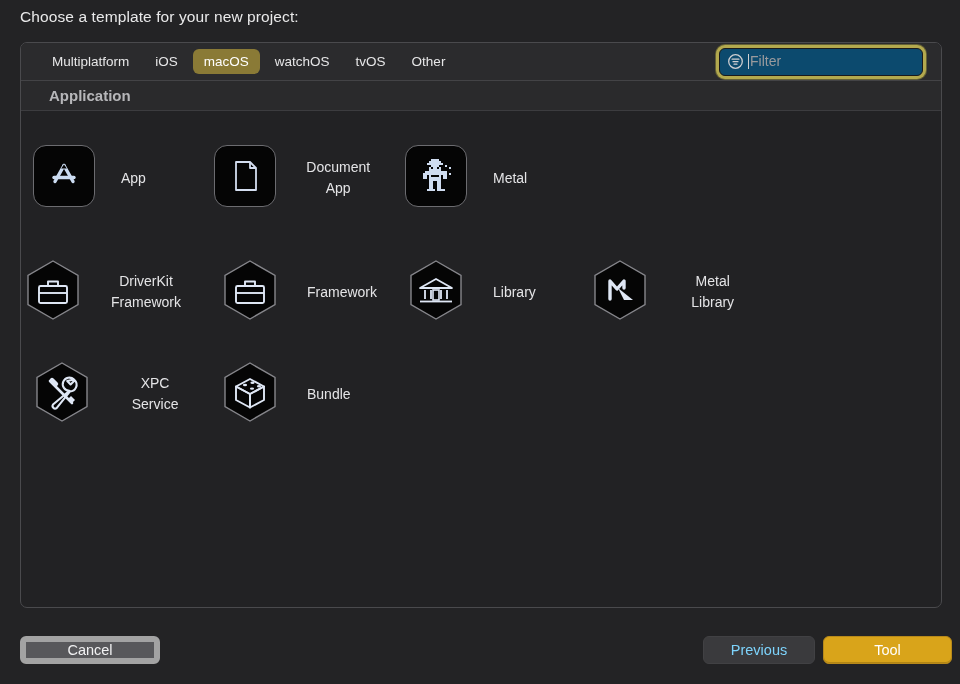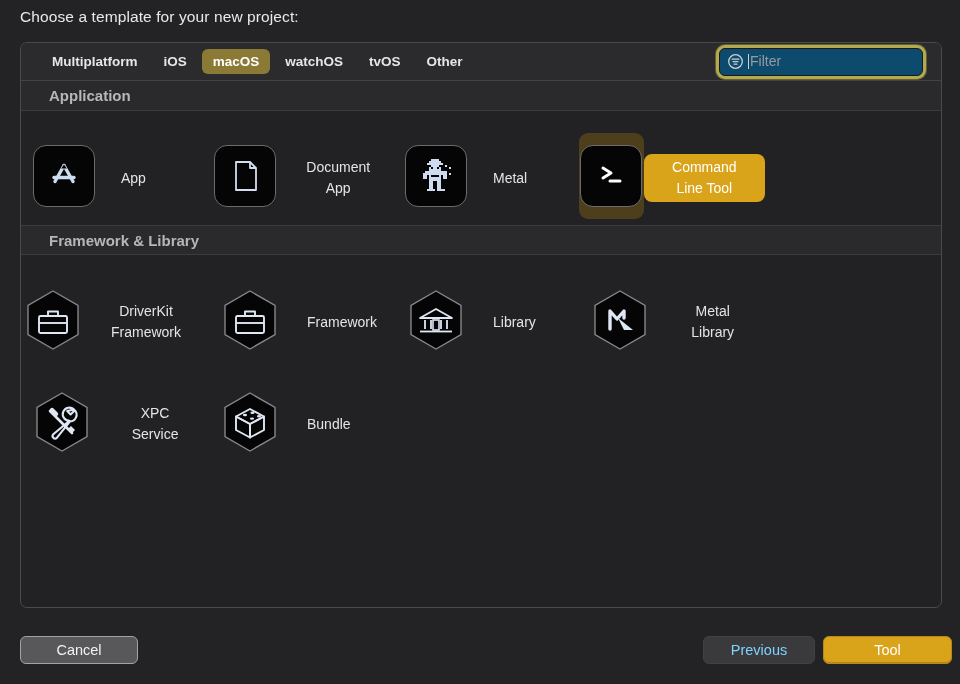--- a/index.html
+++ b/index.html
@@ -30,21 +30,21 @@
   }
 
   
   .tabbar {
     position: relative;
     height: 38px;
     background: #2b2b2d;
     border-bottom: 1px solid #434346;
     display: flex; align-items: center;
   }
-  .tabs { display: flex; align-items: center; padding-left: 20px; gap: 4px; font-weight: bold; }
+  .tabs { display: flex; align-items: center; padding-left: 20px; gap: 4px; }
   .tab {
     font-size: 13.5px; color: #e6e6e7;
     padding: 4px 11px; border-radius: 6px;
     line-height: 17px; white-space: nowrap; cursor: default;
   }
   .tab.selected { background: #8a7a36; color: #ffffff; }
 
   
   .filter-wrap {
     position: absolute; right: 18px; top: 50%;
@@ -119,23 +119,23 @@
   .hex-icon { width: 64px; height: 64px; display: block; }
 
   
   .btn {
     position: absolute;
     height: 28px; border-radius: 6px;
     display: flex; align-items: center; justify-content: center;
     font-size: 14.5px; cursor: default; user-select: none;
   }
   .btn-cancel {
-    left: 20px; top: 636px; width: 118px;
+    left: 20px; top: 636px; width: 140px;
     background: #58585b; color: #f2f2f3;
-    border: 1px solid #a3a3a3;
+    border: 6px solid #a3a3a3;
   }
   .btn-previous {
     left: 703px; top: 636px; width: 112px;
     background: #3a3a3d; color: #7dd3fc;
     border: 1px solid #414144;
   }
   .btn-next {
     left: 823px; top: 636px; width: 129px;
     background: #d9a41a; color: #ffffff;
     border: 1px solid #b8891a;
@@ -240,35 +240,23 @@
                   <rect x="11" y="6" width="1" height="1"></rect>
                 <rect x="8" y="10" width="4" height="1"></rect>
                 <rect x="9" y="14" width="2" height="2"></rect>
               </g>
             </svg>
           </div>
         </div>
         <div class="cell-label">Metal</div>
       </div>
 
-      <div class="cell selected">
-        <div class="cell-icon-box">
-          <div class="app-icon">
-            <svg width="38" height="38" viewBox="0 0 38 38">
-              <path d="M11 11 L19 16 L11 21" fill="none" stroke="#ffffff" stroke-width="3" stroke-linecap="round" stroke-linejoin="round"></path>
-              <line x1="18" y1="24" x2="28" y2="24" stroke="#ffffff" stroke-width="3" stroke-linecap="round"></line>
-            </svg>
-          </div>
-        </div>
-        <div class="cell-label">Command Line Tool</div>
-      </div>
 
     </div>
 
-    <div class="section-header">Framework &amp; Library</div>
 
     <div class="grid">
 
       <div class="cell">
         <div class="cell-icon-box">
           <svg class="hex-icon" viewBox="0 0 64 64">
             <path d="M32 3 L57 17.5 L57 46.5 L32 61 L7 46.5 L7 17.5 Z" fill="#050505" stroke="#86868b" stroke-width="1.4"></path>
             <rect x="18" y="28" width="28" height="17" fill="none" stroke="#dfe7f5" stroke-width="1.9" rx="1.5"></rect>
             <line x1="18" y1="35" x2="46" y2="35" stroke="#dfe7f5" stroke-width="1.9"></line>
             <path d="M27 28 L27 23.5 L37 23.5 L37 28" fill="none" stroke="#dfe7f5" stroke-width="1.9" stroke-linejoin="round"></path>

